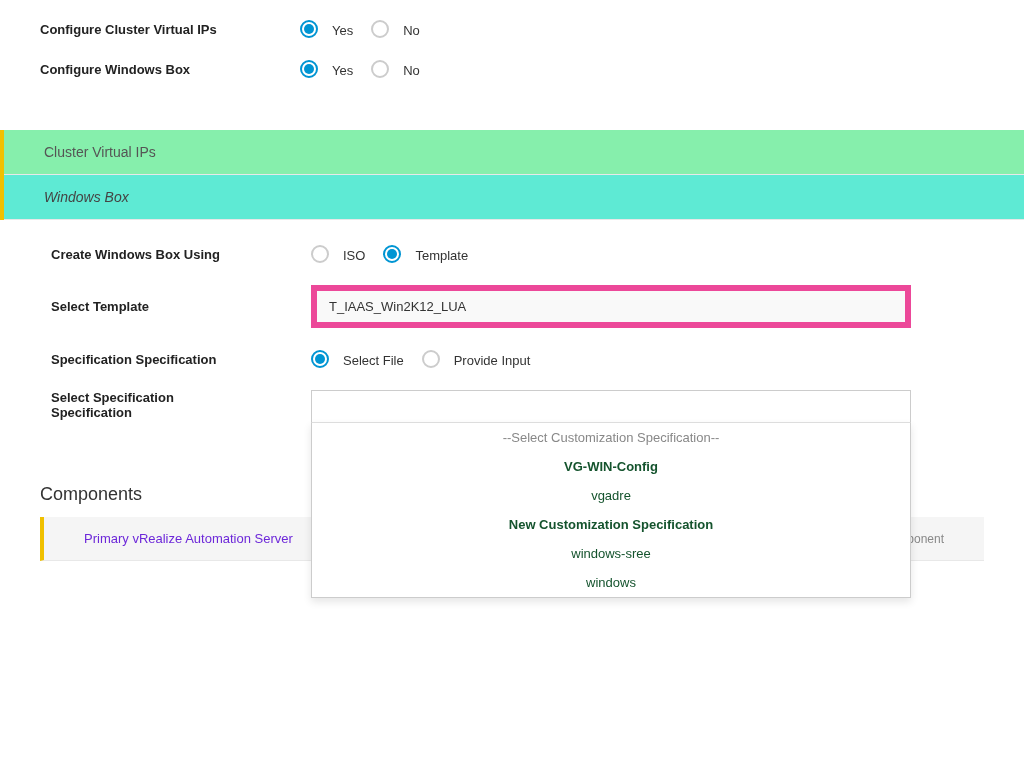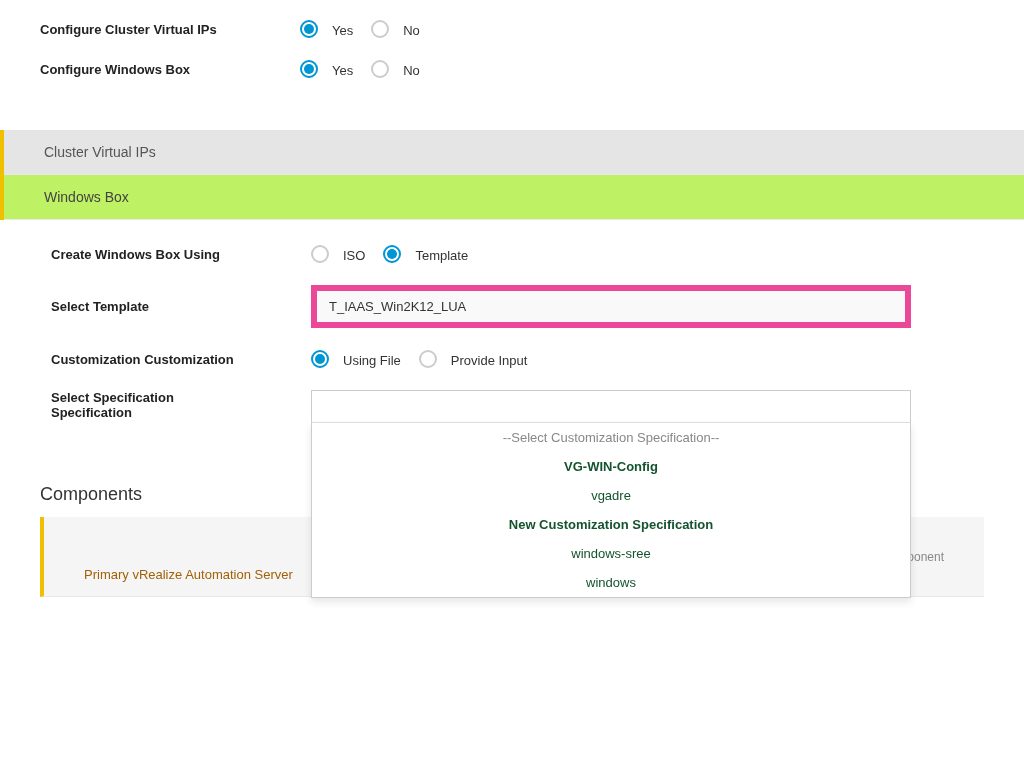--- a/index.html
+++ b/index.html
@@ -73,30 +73,31 @@
       border-radius: 50%;
       background: #0095d3;
     }
 
     .radio-label {
       font-size: 13px;
       color: #333;
     }
 
     .section-header {
-      background: #e5e5e5;
+      background: #86efac;
       padding: 14px 40px;
       font-size: 14px;
       color: #555;
       border-bottom: 1px solid #e8e8e8;
     }
 
     .section-header.active {
-      background: #bef264;
+      background: #5eead4;
       color: #444;
+      font-style: italic;
     }
 
     .sections-wrapper {
       border-left: 4px solid #f0c000;
       margin-bottom: 0;
     }
 
     
     .content-section {
       background: #fff;
@@ -175,22 +176,21 @@
       background: #f5f5f5;
       padding: 14px 40px;
       display: flex;
       justify-content: space-between;
       align-items: center;
       border-bottom: 1px solid #e8e8e8;
     }
 
     .component-label {
       font-size: 13px;
-      color: #a16207;
-      margin-top: 36px;
+      color: #6d28d9;
     }
 
     .component-meta {
       font-size: 12px;
       color: #888;
     }
   </style>
 </head>
 <body>
 
@@ -256,27 +256,27 @@
         </div>
       </div>
     </div>
 
     <div class="form-row">
       <div class="form-label">Select Template</div>
       <div class="text-field-display">T_IAAS_Win2K12_LUA</div>
     </div>
 
     <div class="form-row">
-      <div class="form-label">Customization Customization</div>
+      <div class="form-label">Specification Specification</div>
       <div class="radio-group">
         <div class="radio-item">
           <div class="radio-outer selected">
             <div class="radio-inner"></div>
           </div>
-          <span class="radio-label">Using File</span>
+          <span class="radio-label">Select File</span>
         </div>
         <div class="radio-item">
           <div class="radio-outer"></div>
           <span class="radio-label">Provide Input</span>
         </div>
       </div>
     </div>
 
     <div class="form-row" style="align-items: flex-start; margin-top: 10px;">
       <div class="form-label">

